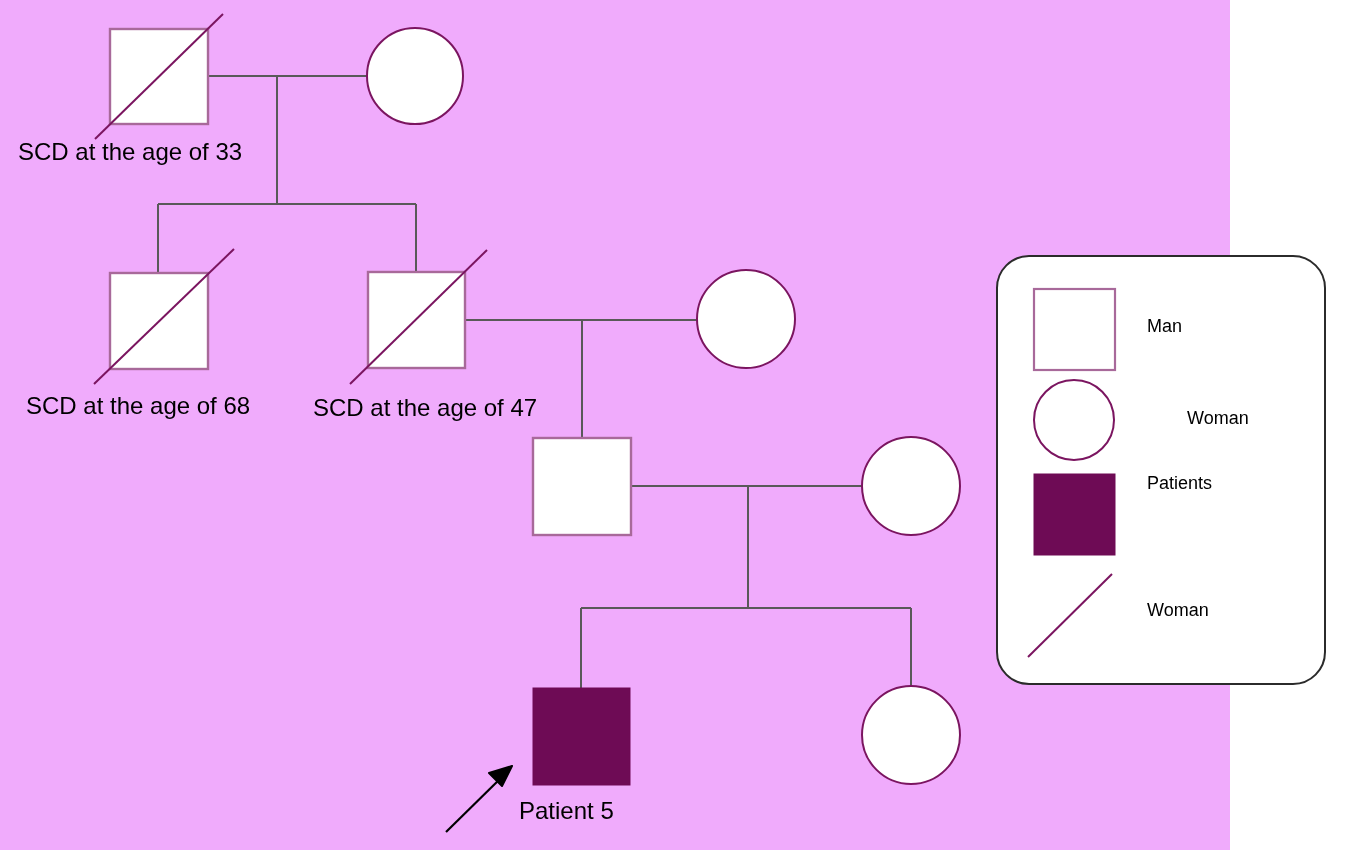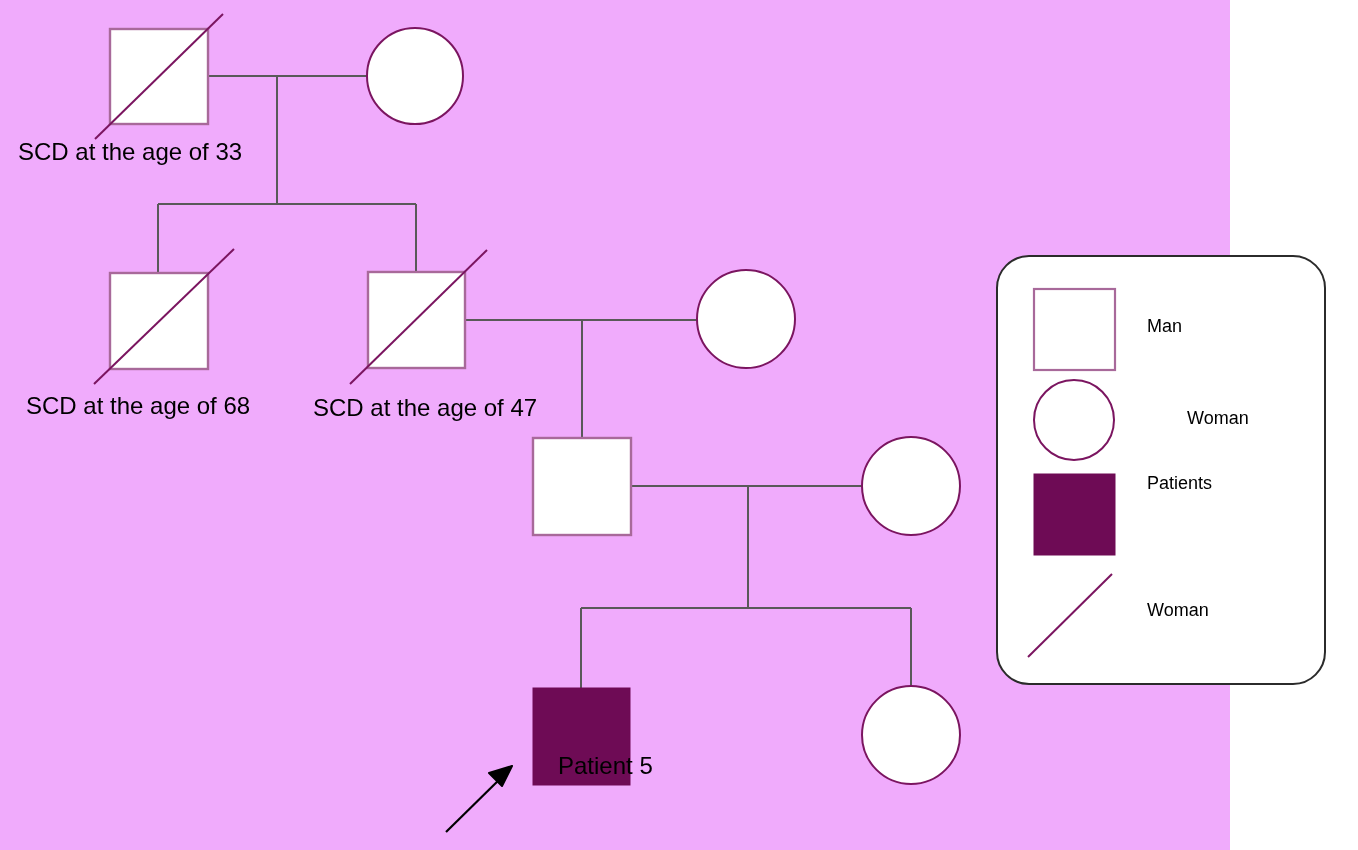--- a/index.html
+++ b/index.html
@@ -134,21 +134,21 @@
       <line x1="1028" y1="657" x2="1112" y2="574" stroke="#7b1560" stroke-width="2"></line>
     </g>
   </svg>
 
   <div class="lbl" style="left:18px; top:140px;">SCD at the age of 33</div>
 
   <div class="lbl" style="left:26px; top:394px;">SCD at the age of 68</div>
 
   <div class="lbl" style="left:313px; top:396px;">SCD at the age of 47</div>
 
-  <div class="lbl" style="left:519px; top:754px;margin-left:39px;">Patient 5</div>
+  <div class="lbl" style="left:519px; top:799px;">Patient 5</div>
 
   <div class="legend-lbl" style="left:1147px; top:317px;">Man</div>
 
   <div class="legend-lbl" style="left:1147px; top:409px;margin-left:40px;">Woman</div>
 
   <div class="legend-lbl" style="left:1147px; top:474px;">Patients</div>
 
   <div class="legend-lbl" style="left:1147px; top:601px;">Woman</div>
 
 </div>

